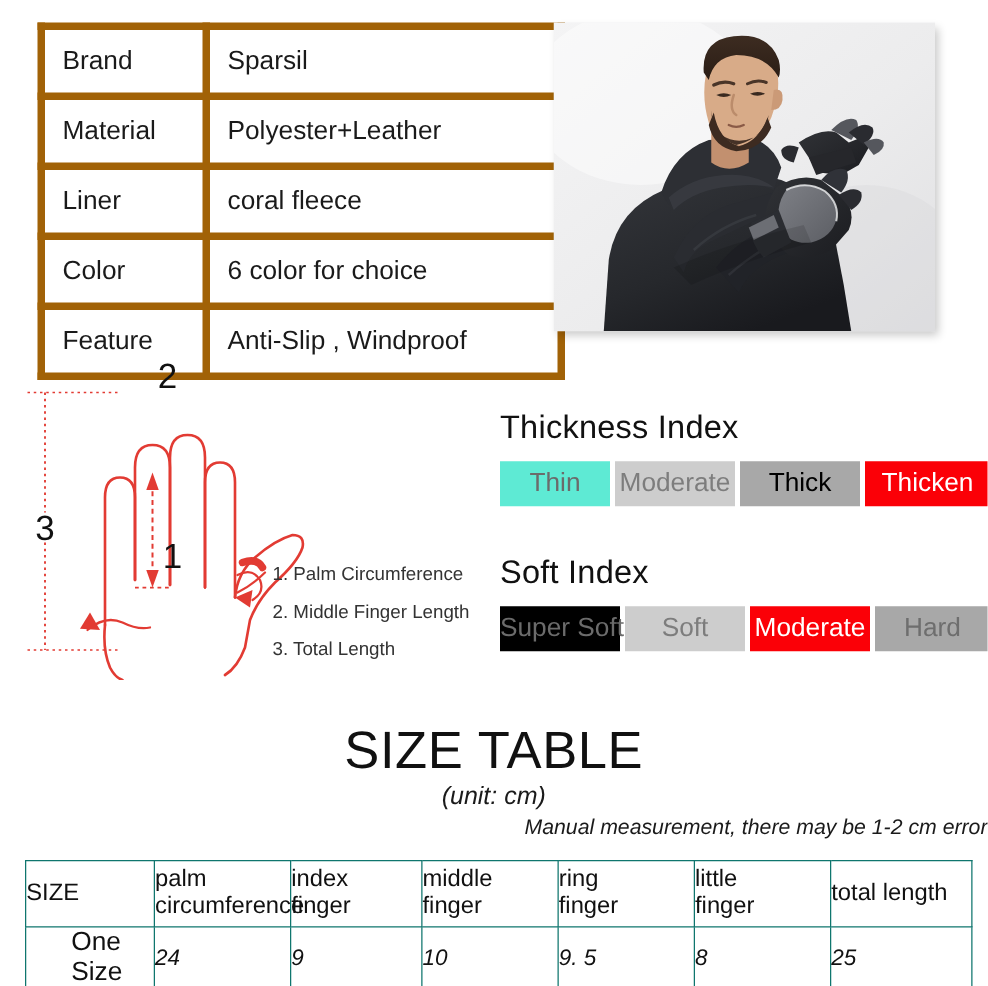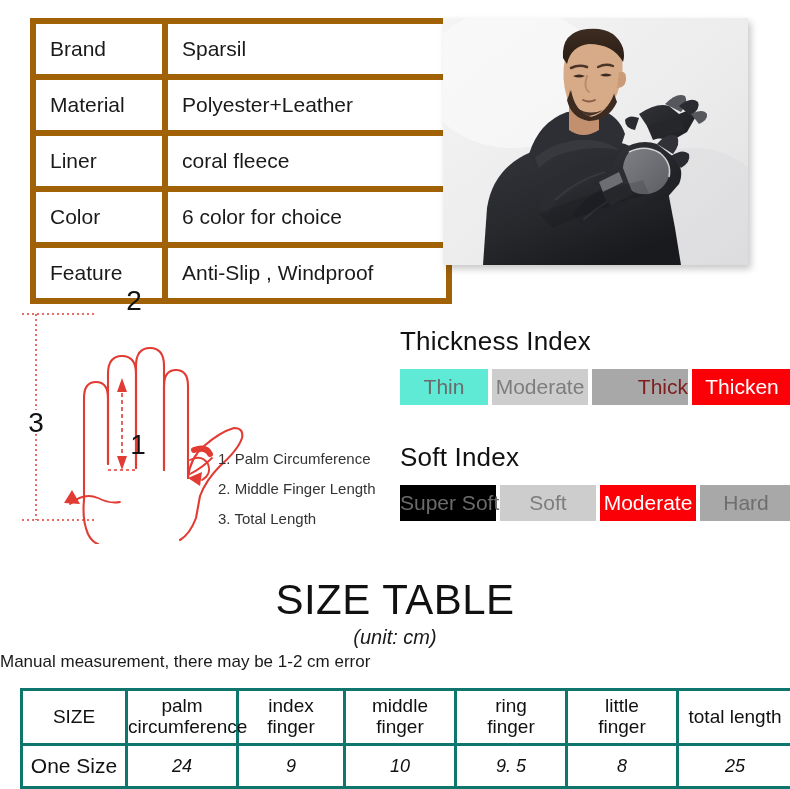--- a/index.html
+++ b/index.html
@@ -105,53 +105,55 @@
     text-align: center;
     font-size: 20px;
     font-style: italic;
     color: #1a1a1a;
   }
   #size-note {
     position: absolute;
     left: 0;
     top: 652px;
     width: 790px;
-    text-align: left;
+    text-align: right;
     font-size: 17px;
+    font-style: italic;
     color: #1a1a1a;
   }
 
   #size-table {
     position: absolute;
     left: 20px;
     top: 688px;
     width: 750px;
     border-collapse: collapse;
     table-layout: fixed;
   }
   #size-table th, #size-table td {
-    border: 3px solid #0f766e;
-    text-align: center;
+    border: 1px solid #0f766e;
+    text-align: left;
     color: #111111;
     padding: 0;
   }
   #size-table th {
     height: 52px;
     font-size: 19px;
     font-weight: 400;
     line-height: 1.08;
   }
   #size-table td {
     height: 40px;
     font-size: 18px;
     font-style: italic;
   }
   #size-table td.size-rowlabel {
     font-style: normal;
     font-size: 21px;
+    padding-left: 36px;
   }
   .th-narrow { font-size: 17px; }
 </style>
 </head>
 <body>
 
 <table id="spec-table">
   <tbody>
     <tr>
       <td class="spec-label">Brand</td>
@@ -312,21 +314,21 @@
     <text x="206" y="212" font-family="Liberation Sans, sans-serif" font-size="15" fill="#333333">2. Middle Finger Length</text>
     <text x="206" y="242" font-family="Liberation Sans, sans-serif" font-size="15" fill="#333333">3. Total Length</text>
   </svg>
 </div>
 
 <div class="index-section" id="thickness-section">
   <div class="index-heading">Thickness Index</div>
   <div class="index-row">
     <div class="index-badge" style="background: #5eead4; color: rgb(107, 107, 107); width: 88px;">Thin</div>
     <div class="index-badge" style="background: rgb(205, 205, 205); color: rgb(125, 125, 125); width: 96px;">Moderate</div>
-    <div class="index-badge" style="background: rgb(168, 168, 168); color: #7f1d1d; width: 96px; text-align: right;">Thick</div>
+    <div class="index-badge" style="background: rgb(168, 168, 168); color: #000000; width: 96px;">Thick</div>
     <div class="index-badge" style="background: rgb(251, 0, 7); color: rgb(255, 255, 255); width: 100px;">Thicken</div>
   </div>
 </div>
 
 <div class="index-section" id="soft-section">
   <div class="index-heading">Soft Index</div>
   <div class="index-row">
     <div class="index-badge" style="background: #000000; color: rgb(107, 107, 107); width: 96px;">Super Soft</div>
     <div class="index-badge" style="background: rgb(205, 205, 205); color: rgb(125, 125, 125); width: 96px;">Soft</div>
     <div class="index-badge" style="background: rgb(251, 0, 7); color: rgb(255, 255, 255); width: 96px;">Moderate</div>

